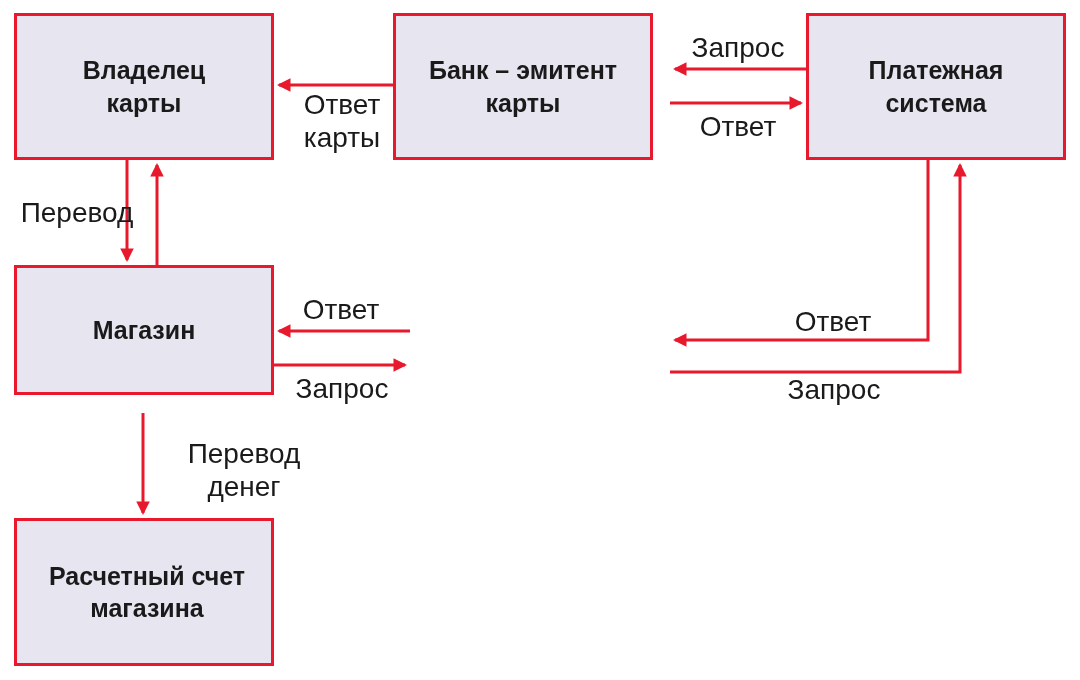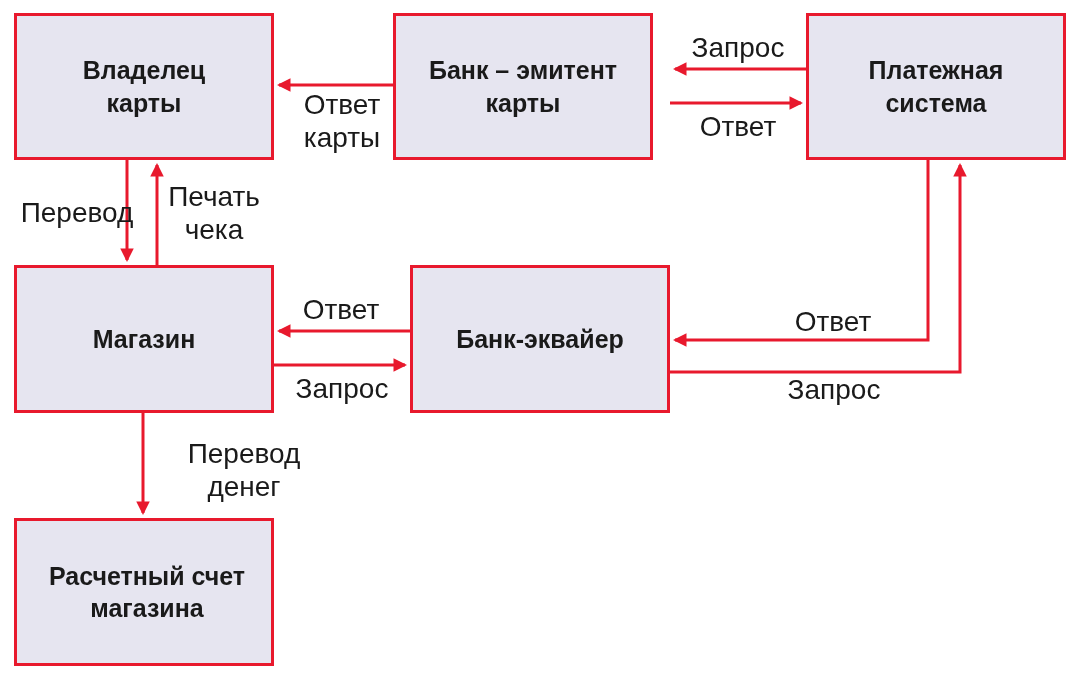--- a/index.html
+++ b/index.html
@@ -35,21 +35,21 @@
     font-weight:bold;
     font-size:25px;
     line-height:1.3;
     text-align:center;
     white-space:pre-line;
     color:var(--ink);
   }
   .n-card-owner{left:14px;top:13px;}
   .n-issuing-bank{left:393px;top:13px;}
   .n-payment-system{left:806px;top:13px;}
-  .n-store{left:14px;top:265px;height:148px;}
+  .n-store{left:14px;top:265px;height:130px;}
   .n-acquiring-bank{left:410px;top:265px;height:148px;}
   .n-store-account{left:14px;top:518px;height:148px;padding-left:6px;}
   .elabel{
     position:absolute;
     transform:translate(-50%,-50%);
     font-size:28px;
     line-height:1.18;
     text-align:center;
     white-space:pre-line;
     color:var(--ink);
@@ -86,35 +86,30 @@
     <span class="nlabel">Банк – эмитент
 карты</span>
   </div>
   <div class="node n-payment-system">
     <span class="nlabel">Платежная
 система</span>
   </div>
   <div class="node n-store">
     <span class="nlabel">Магазин</span>
   </div>
-  <div class="node n-acquiring-bank">
-    <span class="nlabel">Банк-эквайер</span>
-  </div>
   <div class="node n-store-account">
     <span class="nlabel">Расчетный счет
 магазина</span>
   </div>
 
   <div class="elabel" style="left:342px;top:121px;">Ответ
 карты</div>
   <div class="elabel" style="left:738px;top:48px;">Запрос</div>
   <div class="elabel" style="left:738px;top:127px;">Ответ</div>
   <div class="elabel" style="left:77px;top:213px;">Перевод</div>
-  <div class="elabel" style="left:214px;top:213px;">Печать
-чека</div>
   <div class="elabel" style="left:341px;top:310px;">Ответ</div>
   <div class="elabel" style="left:342px;top:389px;">Запрос</div>
   <div class="elabel" style="left:833px;top:322px;">Ответ</div>
   <div class="elabel" style="left:834px;top:390px;">Запрос</div>
   <div class="elabel" style="left:210px;top:470px;margin-left:34px;">Перевод
 денег</div>
 
 </div>
 
 </body></html>

